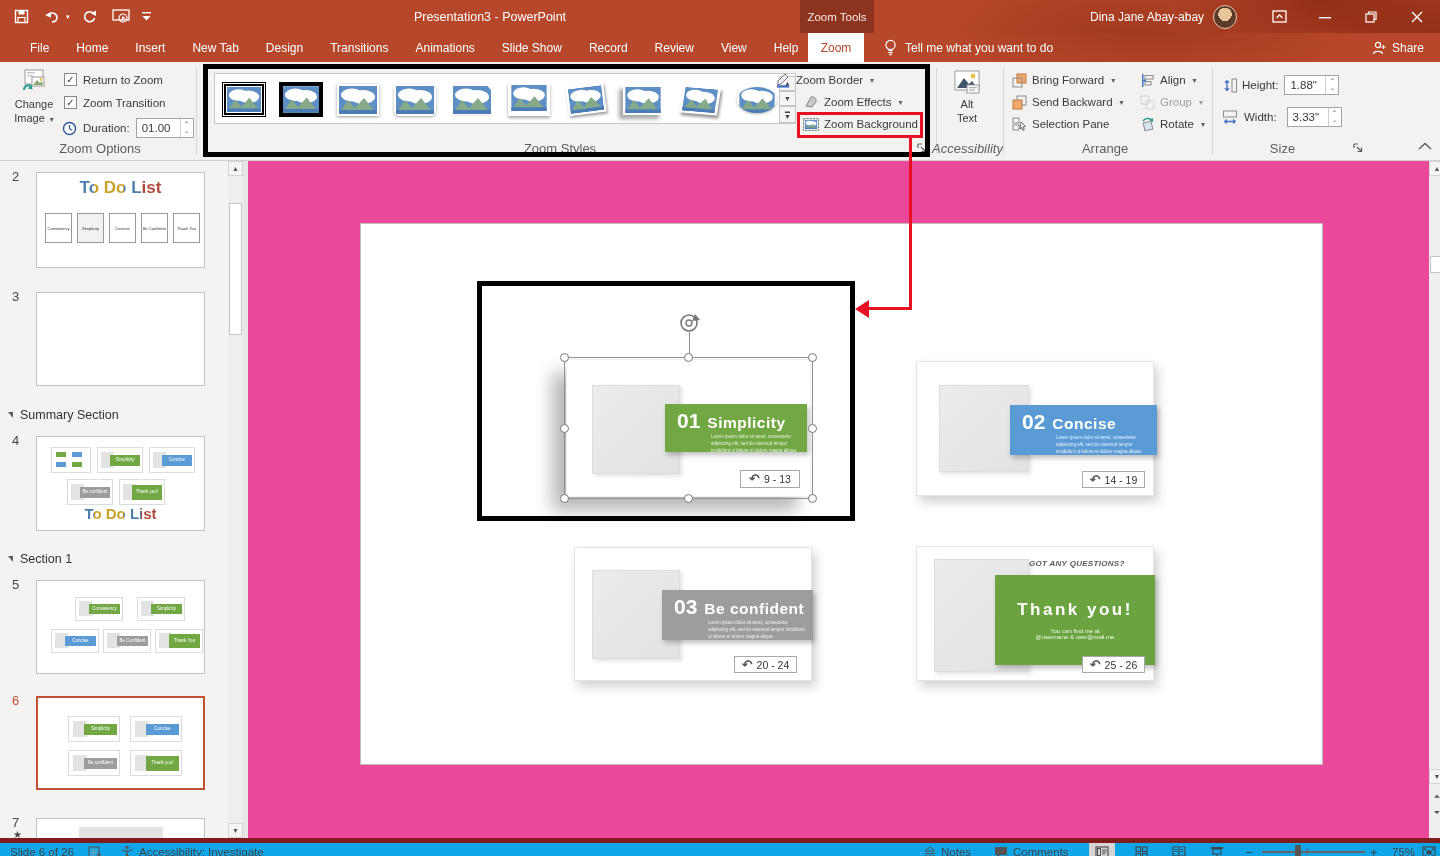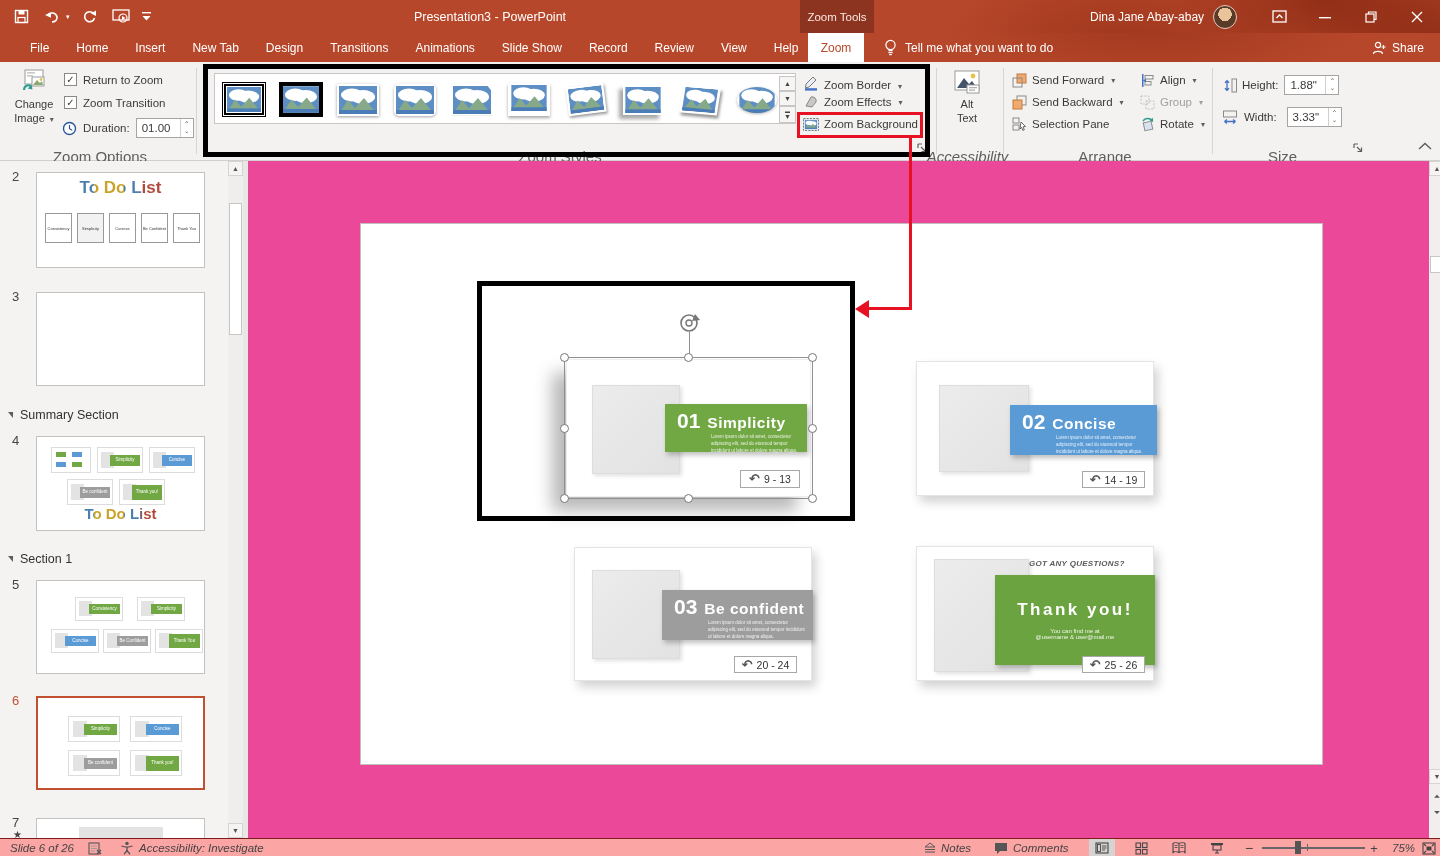--- a/index.html
+++ b/index.html
@@ -40,21 +40,21 @@
     color:#b7472a; display:flex; align-items:center; justify-content:center; font-size:12px; }
   .tellme { position:absolute; left:884px; top:0; height:29px; display:flex; align-items:center; gap:8px;
     color:#fff; font-size:12px; }
   .share { position:absolute; right:16px; top:0; height:29px; display:flex; align-items:center; gap:6px;
     color:#fff; font-size:12px; }
 
   
   .ribbon { position:absolute; left:0; top:62px; width:1440px; height:99px; background:#f3f2f1;
     border-bottom:1px solid #d2d0ce; color:#3b3a39; }
   .vdiv { position:absolute; top:6px; height:86px; width:1px; background:#d8d6d4; }
-  .grouplabel { position:absolute; top:86px; font-size:15px; color:#605e5c; text-align:center; }
+  .grouplabel { position:absolute; top:79px; font-size:13px; color:#605e5c; text-align:center; }
 
   .big-btn { position:absolute; display:flex; flex-direction:column; align-items:center; font-size:11px;
     color:#3b3a39; text-align:center; line-height:1.25; }
   .chk-row { position:absolute; display:flex; align-items:center; gap:6px; font-size:11.5px; }
   .chk { width:13px; height:13px; border:1px solid #8a8886; background:#fff; display:flex;
     align-items:center; justify-content:center; font-size:10px; color:#3b3a39; }
   .numbox { display:flex; align-items:center; border:1px solid #a6a4a2; background:#fff; height:20px;
     font-size:11.5px; padding-left:5px; position:relative; }
   .spin { margin-left:auto; width:13px; display:flex; flex-direction:column; align-items:center;
     font-size:6.5px; color:#555; line-height:1.05; border-left:1px solid #d0d0d0; height:100%; justify-content:center; }
@@ -123,22 +123,22 @@
     justify-content:center; gap:4px; font-size:10.5px; color:#333; }
   .rbadge .ret { font-size:13px; font-weight:bold; color:#555; line-height:0; }
   .selframe { position:absolute; border:1.2px solid #909090; }
   .handle { position:absolute; width:9px; height:9px; border-radius:50%; background:#fff;
     border:1.2px solid #777; }
   .rot-stem { position:absolute; left:50%; top:-26px; width:1.2px; height:26px; background:#909090; }
   .rot-handle { position:absolute; left:50%; top:-46px; transform:translateX(-50%); }
   .cscroll { position:absolute; right:0; top:0; width:16px; height:677px; background:#f0efee; }
 
   
-  .statusbar { position:absolute; left:0; top:838px; width:1440px; height:18px; background:#fca5a5;
-    border-top:1px solid #7f1d1d; font-size:11.5px; color:#444;font-style:italic; }
+  .statusbar { position:absolute; left:0; top:838px; width:1440px; height:18px; background:#0ea5e9;
+    border-top:5px solid #7f1d1d; font-size:11.5px; color:#444; }
   .sb-item { position:absolute; top:0; height:18px; display:flex; align-items:center; gap:5px; }
   .viewbtn { width:26px; height:18px; display:flex; align-items:center; justify-content:center; }
   .viewbtn-sel { background:#d6d4d2; }
   .zoomtrack { position:absolute; top:8px; height:1.5px; background:#666; }
   .zoomthumb { position:absolute; top:2px; width:6px; height:13px; background:#555; }
   .ztick { position:absolute; top:5px; width:1px; height:7px; background:#666; }
   svg { display:block; }
 </style>
 </head>
 <body>
@@ -369,21 +369,21 @@
           </span>
         </div>
     </div>
     <div class="gal-scroll" style="top:14px">▲</div>
     <div class="gal-scroll" style="top:29px">▼</div>
     <div class="gal-scroll" style="top:44px; height:17px; flex-direction:column; line-height:.9">
         <span style="font-size:5px">▬</span>
         <span>▼</span>
       </div>
 
-    <div class="small-btn" style="left:803px; top:7px;align-items:flex-end;">
+    <div class="small-btn" style="left:775px; top:7px;">
       <svg width="16" height="16" viewBox="0 0 16 16">
           <polygon points="3,9 10,2 13,5 6,12 2.5,12.8" fill="#e9eef6" stroke="#7a7a7a" stroke-width="1"></polygon>
           <rect x="2" y="13.2" width="12" height="2.4" fill="#4472c4"></rect>
         </svg>
       <span>Zoom Border</span>
         <span class="caret">▾</span>
     </div>
     <div class="small-btn" style="left:803px; top:29px;">
       <svg width="16" height="16" viewBox="0 0 16 16">
           <path d="M3 12 L8 3 a4 4 0 0 1 5 5 L9 13 Z" fill="#c8c8c8" stroke="#8a8a8a"></path>
@@ -420,21 +420,21 @@
       <span>Text</span>
     </div>
     <div class="grouplabel" style="left:905px; width:125px;font-style:italic;">Accessibility</div>
     <div class="vdiv" style="left:1003px;"></div>
 
     <div class="small-btn" style="left:1012px; top:7px;">
       <svg width="15" height="15" viewBox="0 0 15 15">
           <rect x="5" y="1" width="9" height="9" fill="#f0a96e" stroke="#c07b3a"></rect>
           <rect x="1" y="5" width="9" height="9" fill="none" stroke="#8a8a8a"></rect>
         </svg>
-      <span>Send Forward</span>
+      <span>Bring Forward</span>
         <span class="caret">▾</span>
     </div>
     <div class="small-btn" style="left:1012px; top:29px;">
       <svg width="15" height="15" viewBox="0 0 15 15">
           <rect x="5" y="1" width="9" height="9" fill="none" stroke="#8a8a8a"></rect>
           <rect x="1" y="5" width="9" height="9" fill="#f0a96e" stroke="#c07b3a"></rect>
         </svg>
       <span>Send Backward</span>
         <span class="caret">▾</span>
     </div>

